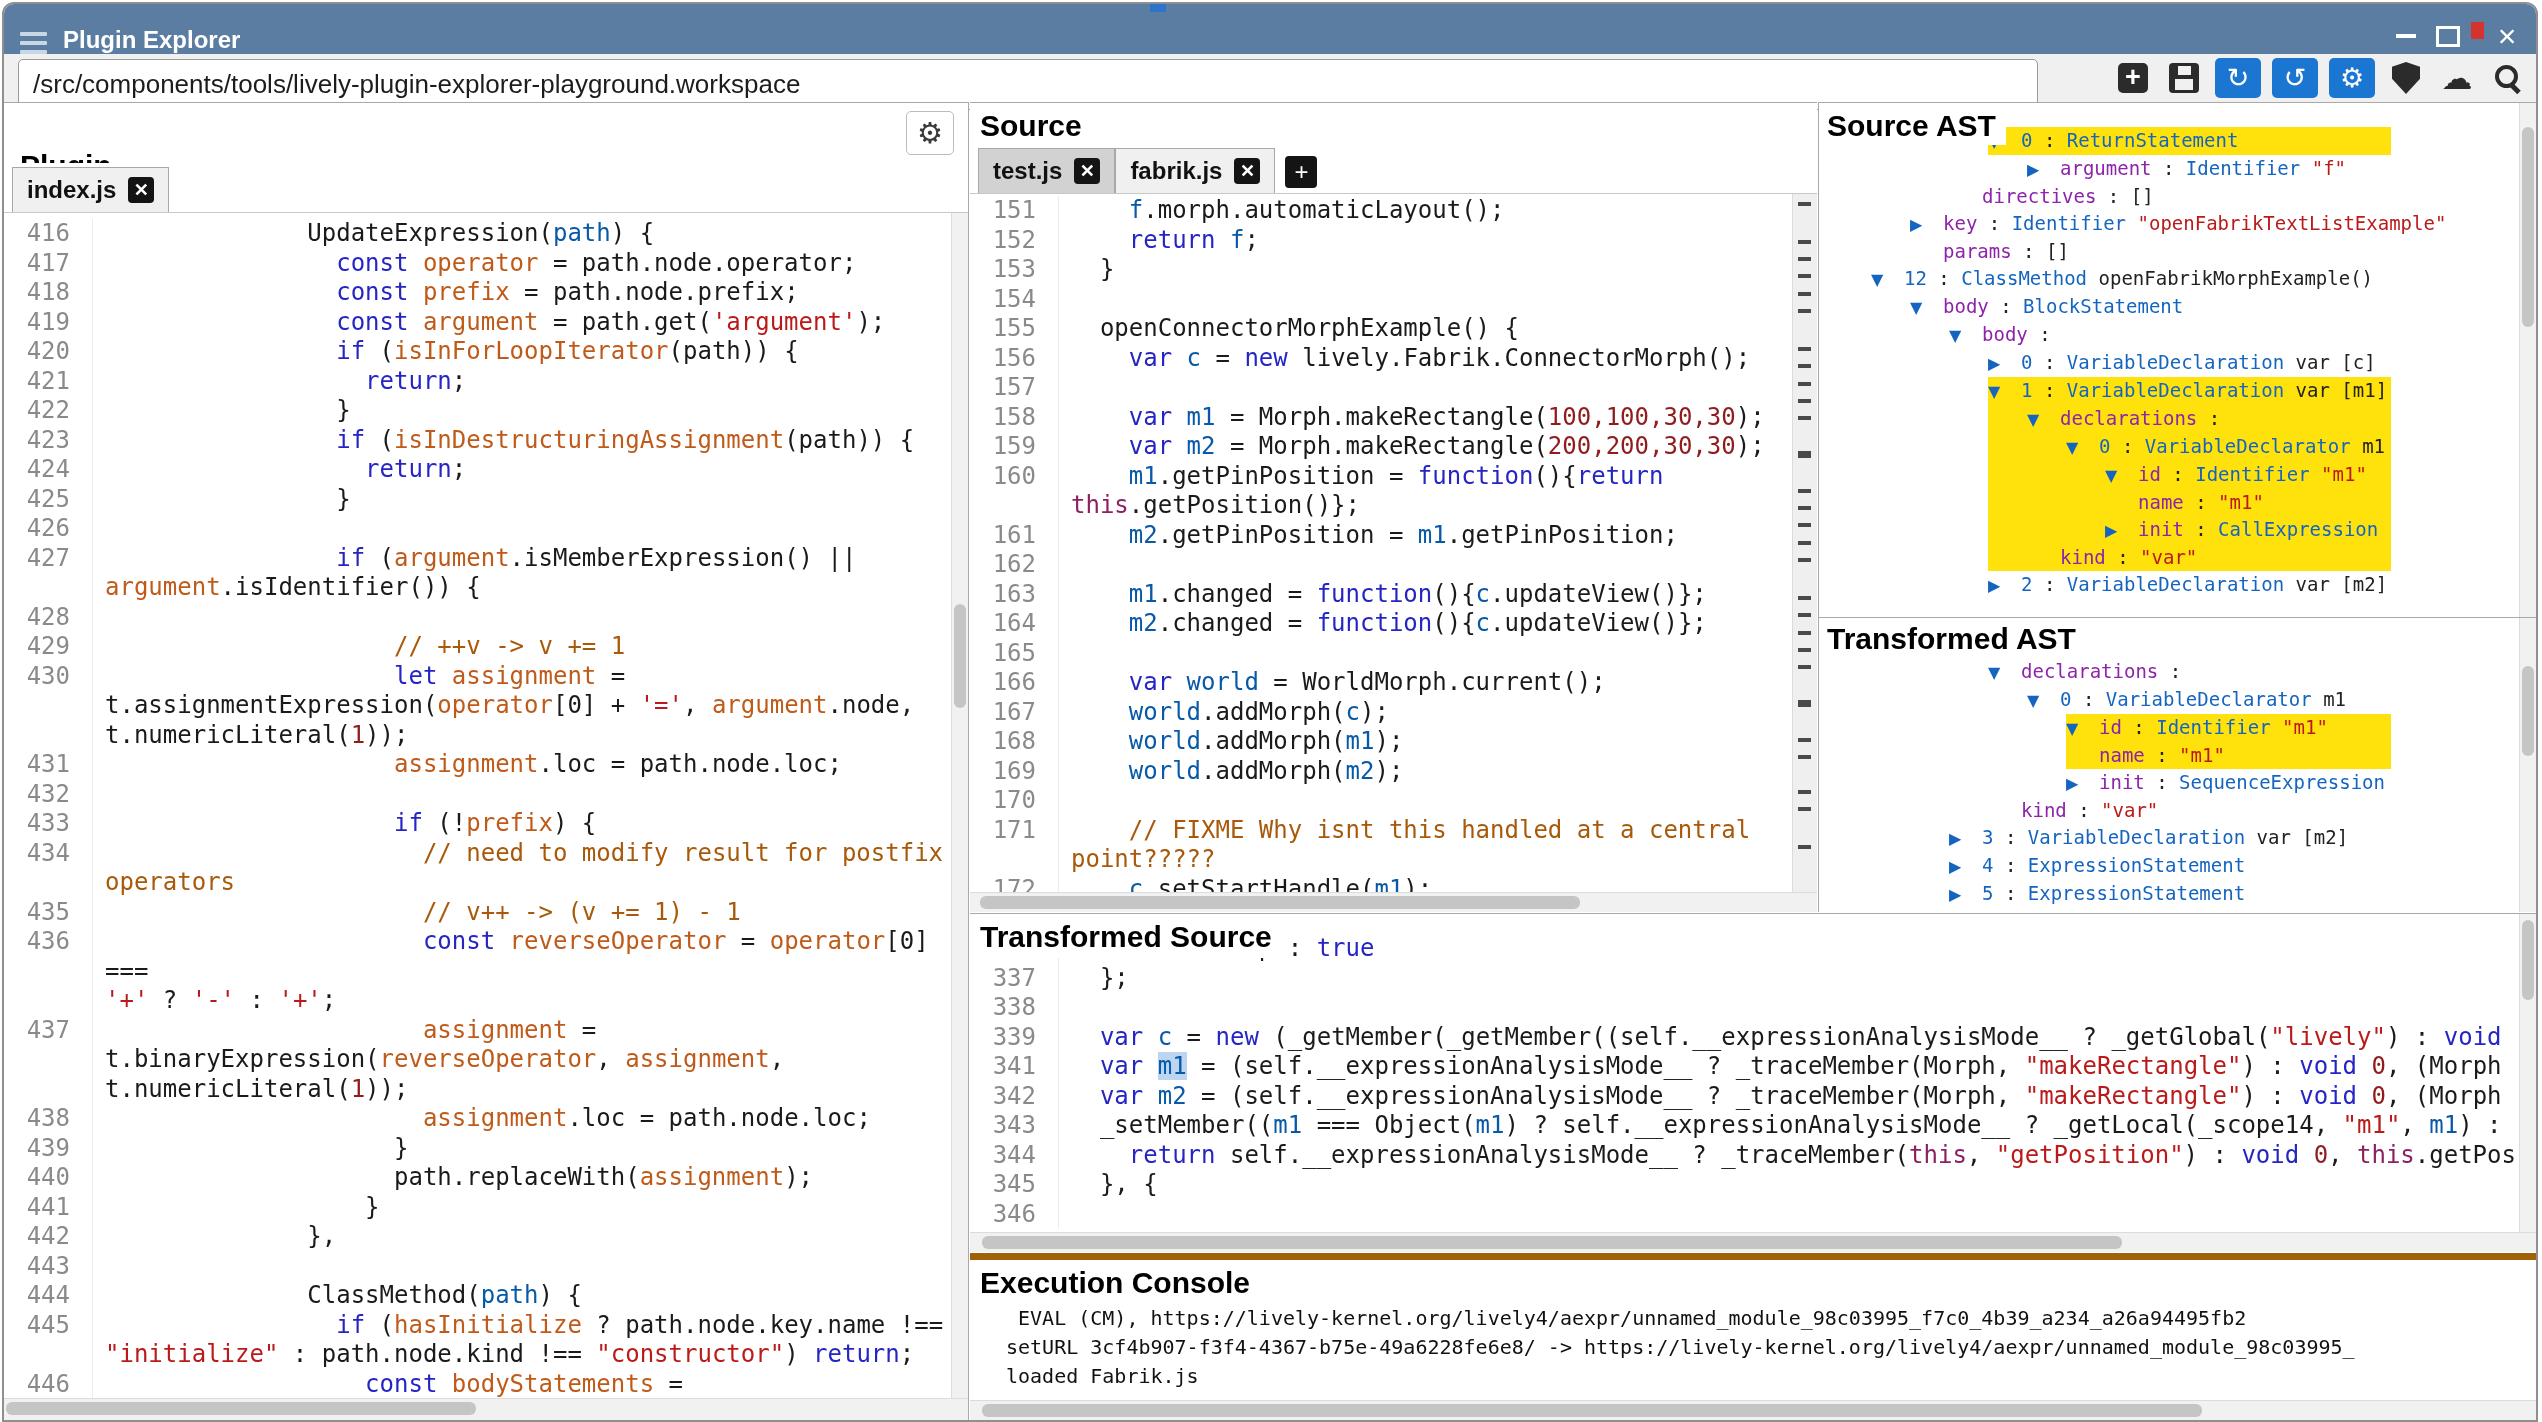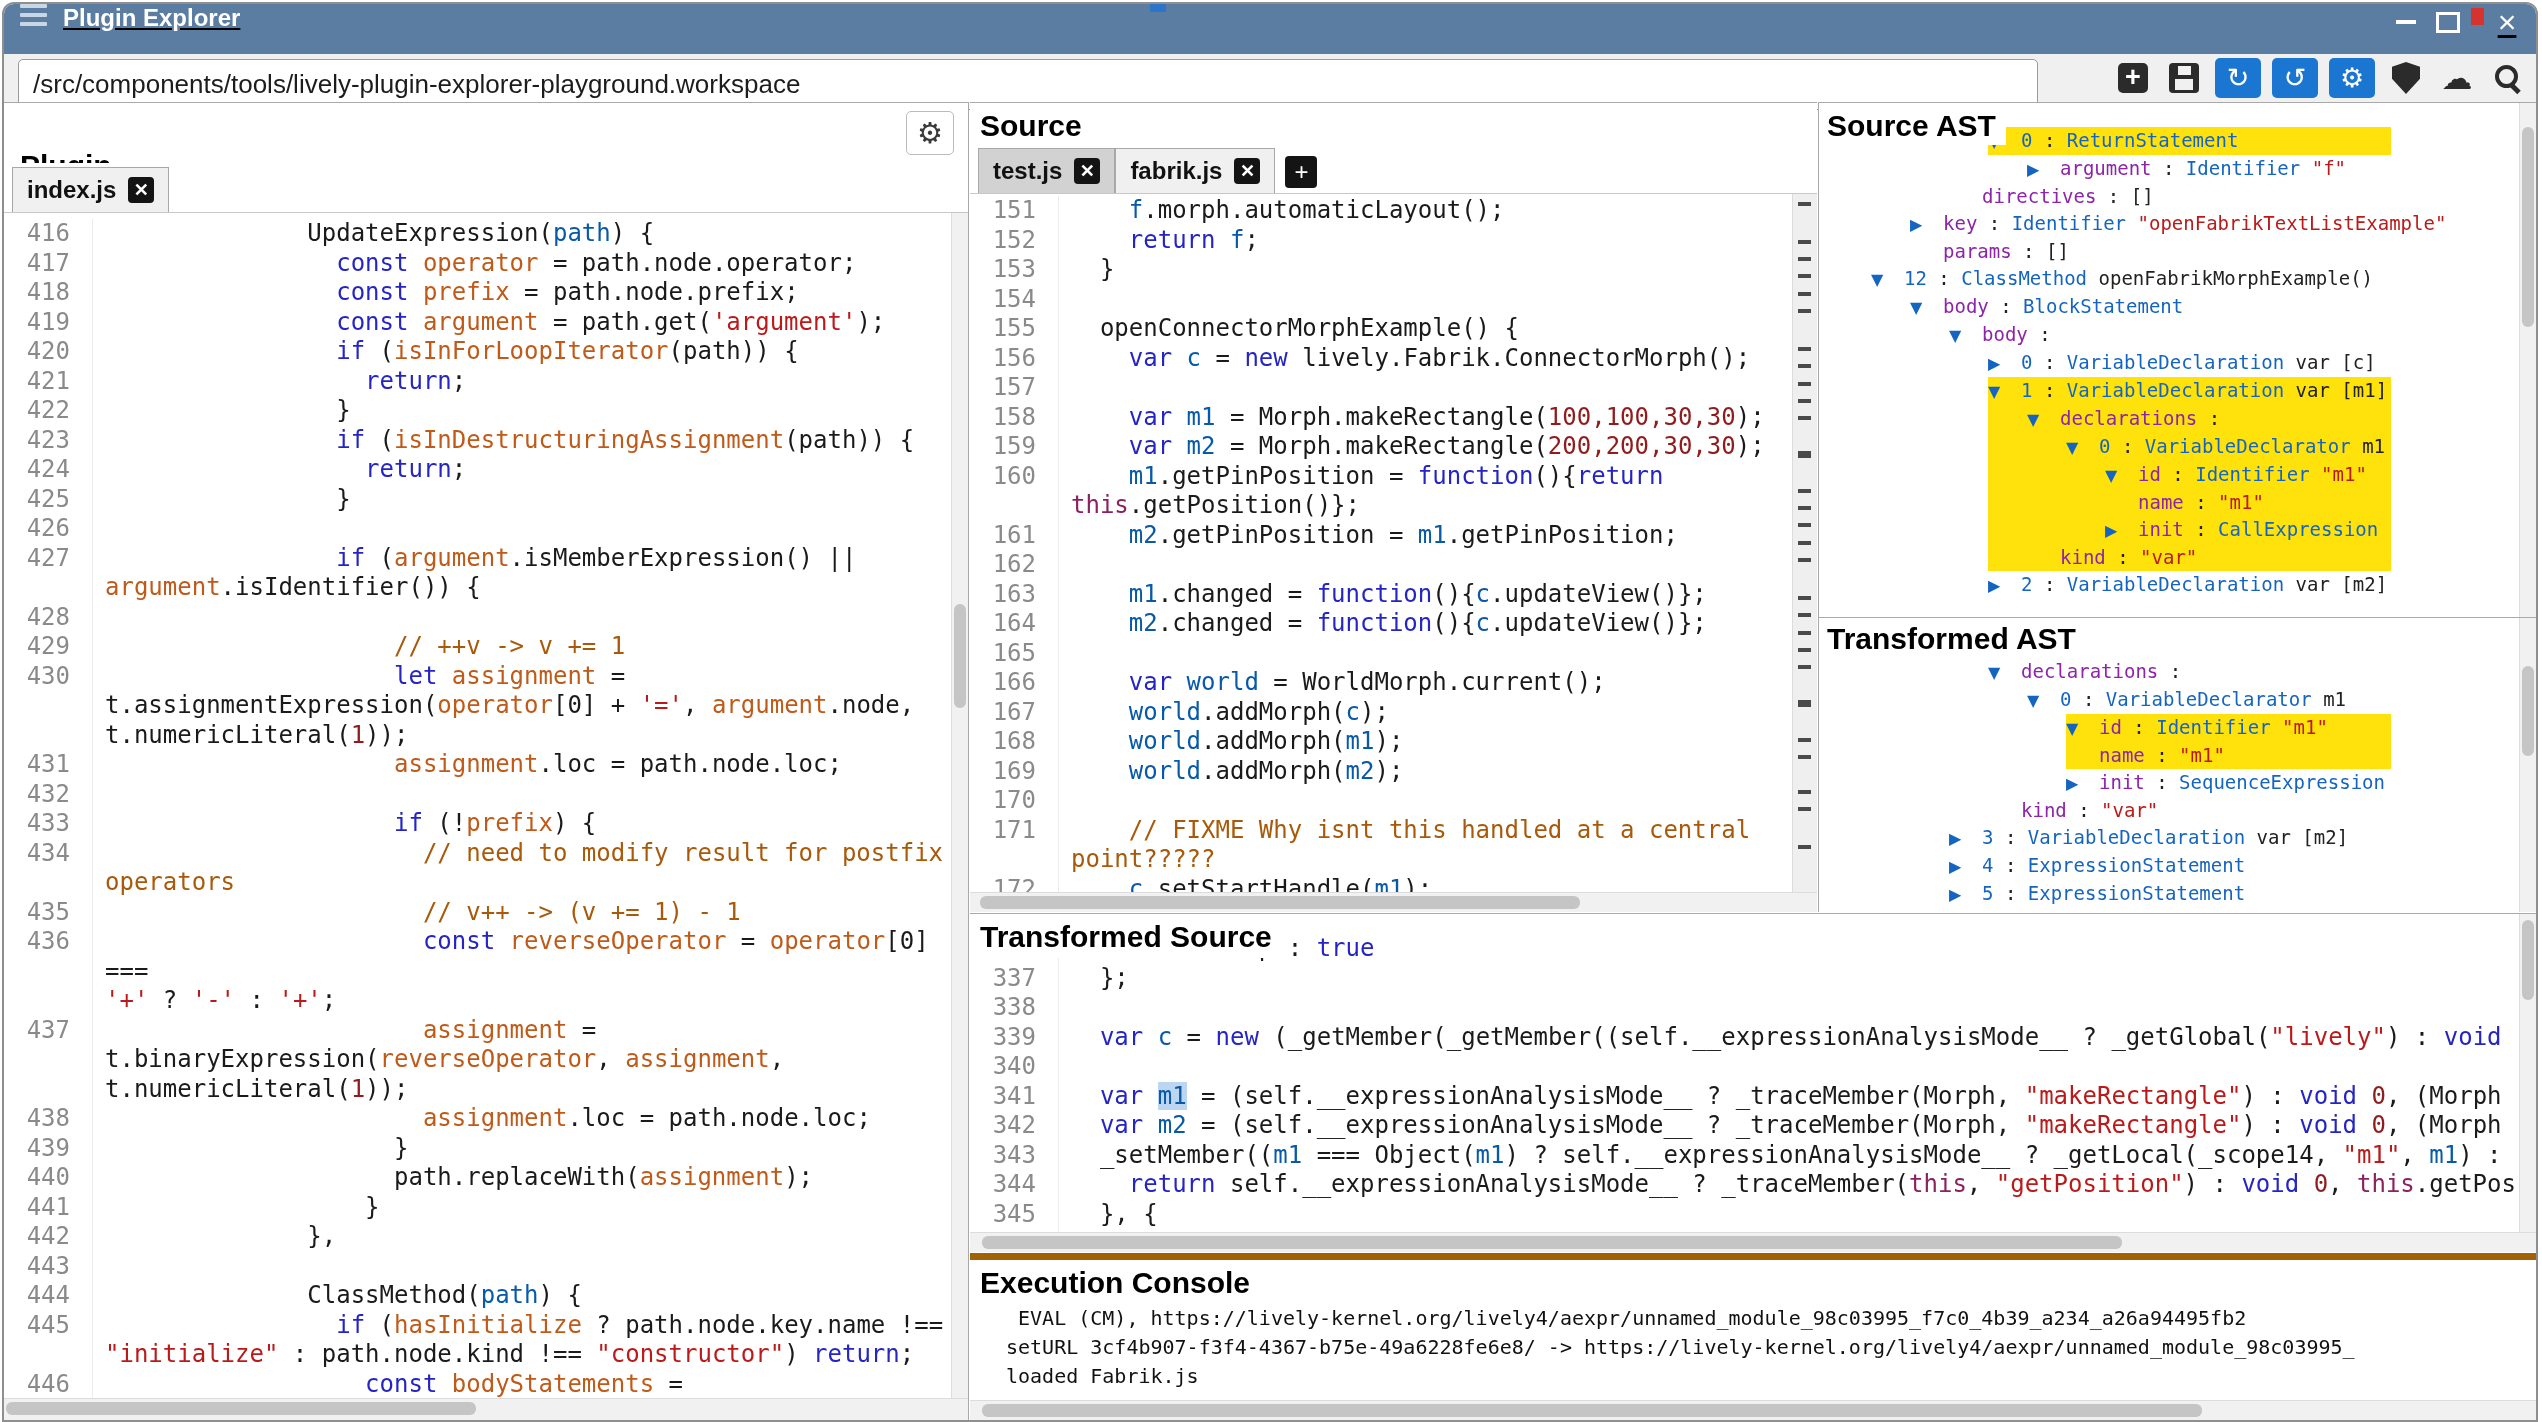--- a/index.html
+++ b/index.html
@@ -1,19 +1,19 @@
 <!DOCTYPE html>
 <html><head>
 <meta charset="utf-8">
 <style>
   html,body{margin:0;padding:0;width:2542px;height:1422px;background:#fff;font-family:"Liberation Sans",sans-serif;}
   .window{position:absolute;left:2px;top:2px;width:2536px;height:1420px;border:2px solid #8f8f8f;border-radius:12px 12px 0 0;overflow:hidden;background:#fff;box-sizing:border-box;}
 
   
-  .titlebar{position:absolute;left:0;top:0;right:0;height:50px;background:#5c7da2;display:flex;align-items:flex-start;border-bottom:1px solid #49678a;text-decoration:underline;}
+  .titlebar{position:absolute;left:0;top:0;right:0;height:50px;background:#5c7da2;display:flex;align-items:flex-end;border-bottom:1px solid #49678a;}
   .burger{margin-left:16px;display:flex;flex-direction:column;gap:5px;}
   .burger div{width:27px;height:4px;background:#c9d6e4;border-radius:1px;}
   .wtitle{margin-left:16px;color:#fff;font-weight:bold;font-size:24px;}
   .top-marker{position:absolute;left:1146px;top:0;width:16px;height:8px;background:#2e74c8;}
   .win-controls{margin-left:auto;display:flex;align-items:center;margin-right:8px;}
   .tb-btn{width:42px;height:36px;display:flex;align-items:center;justify-content:center;color:#fff;font-size:32px;}
   .min-glyph{width:20px;height:4px;background:#fff;}
   .max-glyph{width:18px;height:15px;border:3px solid #fff;}
   .badge{width:13px;height:17px;background:#d5342e;margin:0 2px 12px 2px;}
 
@@ -522,24 +522,20 @@
         </div>
         <div class="ed-row">
           <div class="ln">338</div>
           <div class="cd"></div>
         </div>
         <div class="ed-row">
           <div class="ln">339</div>
           <div class="cd"><span>  </span><span class="tk-kw">var</span><span> </span><span class="tk-var">c</span><span> = </span><span class="tk-kw">new</span><span> (_getMember(_getMember((self.__expressionAnalysisMode__ ? _getGlobal(</span><span class="tk-str">"lively"</span><span>) : </span><span class="tk-kw">void</span><span> </span></div>
         </div>
         <div class="ed-row">
-          <div class="ln">340</div>
-          <div class="cd"></div>
-        </div>
-        <div class="ed-row">
           <div class="ln">341</div>
           <div class="cd"><span>  </span><span class="tk-kw">var</span><span> </span><span class="tk-var tk-sel">m1</span><span> = (self.__expressionAnalysisMode__ ? _traceMember(Morph, </span><span class="tk-str">"makeRectangle"</span><span>) : </span><span class="tk-kw">void</span><span> </span><span class="tk-num">0</span><span>, (Morph</span></div>
         </div>
         <div class="ed-row">
           <div class="ln">342</div>
           <div class="cd"><span>  </span><span class="tk-kw">var</span><span> </span><span class="tk-var">m2</span><span> = (self.__expressionAnalysisMode__ ? _traceMember(Morph, </span><span class="tk-str">"makeRectangle"</span><span>) : </span><span class="tk-kw">void</span><span> </span><span class="tk-num">0</span><span>, (Morph</span></div>
         </div>
         <div class="ed-row">
           <div class="ln">343</div>
           <div class="cd"><span>  _setMember((</span><span class="tk-var">m1</span><span> === Object(</span><span class="tk-var">m1</span><span>) ? self.__expressionAnalysisMode__ ? _getLocal(_scope14, </span><span class="tk-str">"m1"</span><span>, </span><span class="tk-var">m1</span><span>) :</span></div>

